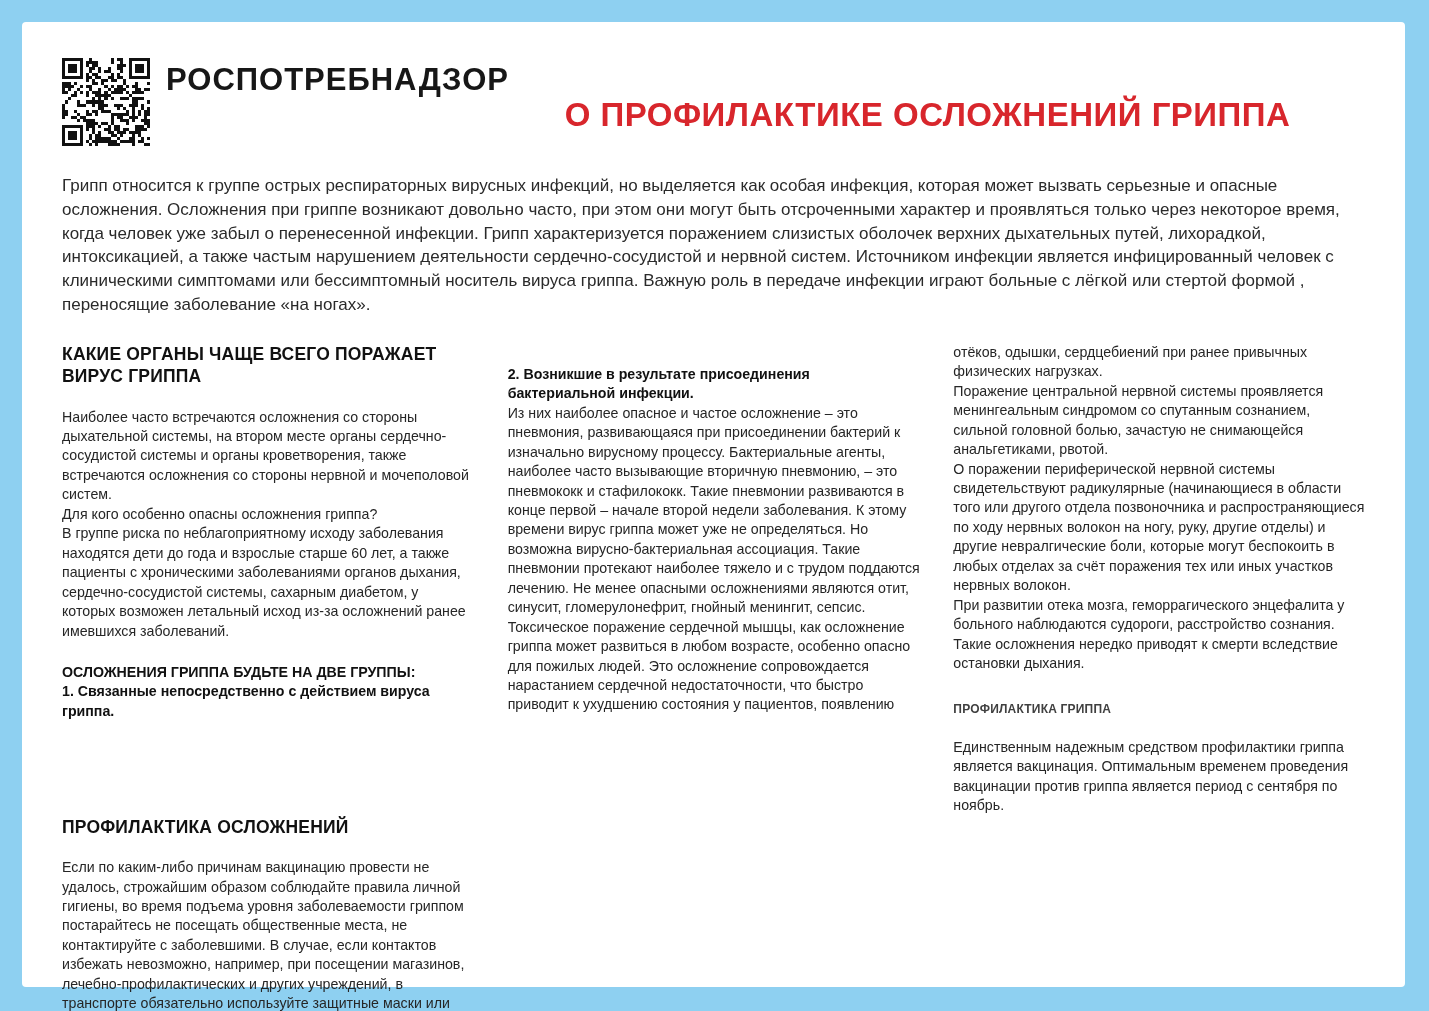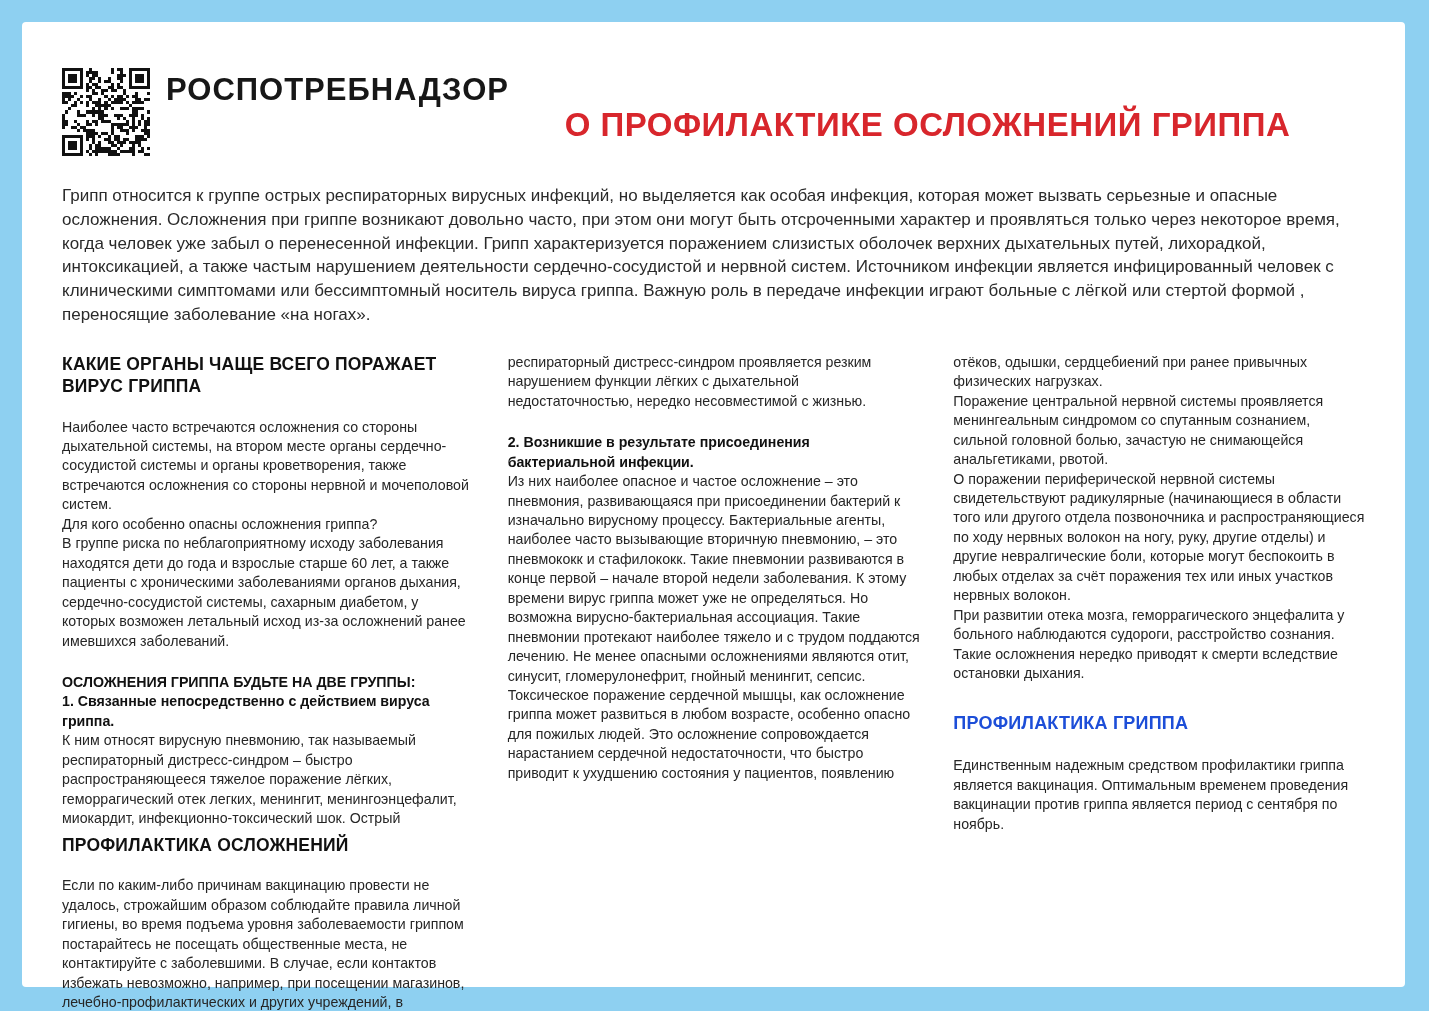--- a/index.html
+++ b/index.html
@@ -8,21 +8,21 @@
     background:#8ed0f1;
     font-family:"Liberation Sans","DejaVu Sans",sans-serif;
     position:relative;
     overflow:hidden;
     -webkit-font-smoothing:antialiased;
   }
   .page{
     position:absolute;left:22px;top:22px;width:1383px;height:965px;
     background:#ffffff;border-radius:4px;
     box-sizing:border-box;
-    padding:44px 38px 12px 40px;
+    padding:34px 38px 12px 40px;
     display:flex;flex-direction:column;
   }
   
   .header{position:relative;height:108px;flex:0 0 auto;}
   .qr{position:absolute;left:0;top:2px;width:88px;height:88px;background:#fff;}
   .brand{position:absolute;left:104px;top:0;}
   .org-name{font-size:31px;font-weight:700;color:#171717;letter-spacing:1px;line-height:1.05;margin-top:8px;}
   .center-lines{margin-top:14px;font-size:15.5px;font-weight:700;color:#1d1d1d;line-height:1.32;letter-spacing:.2px;}
   .phone{color:#d8262c;}
   .main-title{
@@ -38,21 +38,21 @@
   
   .columns{
     flex:0 0 auto;margin-top:26px;
     display:grid;grid-template-columns:repeat(3,1fr);column-gap:32px;
   }
   .col{font-size:14.2px;line-height:1.37;color:#262626;}
   .col-heading{font-size:17.5px;font-weight:800;color:#111;line-height:1.28;margin:0 0 20px 0;letter-spacing:.2px;}
   .col p{margin:0 0 0 0;white-space:pre-line;}
   .subhead{font-weight:700;color:#111;white-space:pre-line;}
   .gap-lg{margin-top:22px;}
-  .mid-heading{font-size:18px;font-weight:800;color:#1d4ed8;margin:28px 0 20px 0;letter-spacing:.2px;}
+  .mid-heading{font-size:12px;font-weight:800;color:#404040;margin:28px 0 20px 0;letter-spacing:.2px;}
   .slogan{
     margin-top:16px;text-align:center;
     font-size:21px;font-weight:800;color:#14532d;letter-spacing:.3px;
   }
   .more-info{margin-top:58px;font-size:13.5px;color:#333;text-align:right;}
   
   .footer-icons{
     flex:1 0 auto;display:flex;align-items:flex-end;justify-content:space-between;
     padding:0 18px 6px 26px;
   }
@@ -388,25 +388,23 @@
 
   <div class="columns">
     <div class="col">
       <div class="col-heading">КАКИЕ ОРГАНЫ ЧАЩЕ ВСЕГО ПОРАЖАЕТ ВИРУС ГРИППА</div>
       <p>Наиболее часто встречаются осложнения со стороны дыхательной системы, на втором месте органы сердечно-сосудистой системы и органы кроветворения, также встречаются осложнения со стороны нервной и мочеполовой систем.
 Для кого особенно опасны осложнения гриппа?
 В группе риска по неблагоприятному исходу заболевания находятся дети до года и взрослые старше 60 лет, а также пациенты с хроническими заболеваниями органов дыхания,
 сердечно-сосудистой системы, сахарным диабетом, у которых возможен летальный исход из-за осложнений ранее имевшихся заболеваний.</p>
       <div class="subhead gap-lg">ОСЛОЖНЕНИЯ ГРИППА БУДЬТЕ НА ДВЕ ГРУППЫ:</div>
       <div class="subhead">1. Связанные непосредственно с действием вируса гриппа.</div>
-      <p>К ним относят вирусную пневмонию,  так называемый респираторный дистресс-синдром – быстро распространяющееся тяжелое поражение лёгких,  геморрагический отек легких, менингит, менингоэнцефалит, миокардит, инфекционно-токсический шок. Острый</p>
     </div>
 
     <div class="col">
-      <p>респираторный дистресс-синдром проявляется резким нарушением функции лёгких с дыхательной недостаточностью, нередко несовместимой с жизнью.</p>
       <div class="subhead gap-lg">2. Возникшие в результате присоединения бактериальной инфекции.</div>
       <p>Из них наиболее опасное и частое осложнение – это пневмония, развивающаяся при присоединении бактерий к изначально вирусному процессу. Бактериальные агенты, наиболее часто вызывающие вторичную пневмонию, – это пневмококк и стафилококк. Такие пневмонии развиваются в конце первой – начале второй недели заболевания. К этому времени вирус гриппа может уже не определяться. Но возможна вирусно-бактериальная ассоциация. Такие пневмонии протекают наиболее тяжело и с трудом поддаются лечению. Не менее опасными осложнениями являются отит, синусит, гломерулонефрит, гнойный менингит, сепсис. Токсическое поражение сердечной мышцы, как осложнение гриппа может развиться в любом возрасте, особенно опасно для пожилых людей. Это осложнение сопровождается нарастанием сердечной недостаточности, что быстро приводит к ухудшению состояния у пациентов, появлению</p>
     </div>
 
     <div class="col">
       <p>отёков, одышки, сердцебиений при ранее привычных физических нагрузках.
 Поражение центральной нервной системы проявляется менингеальным синдромом со спутанным сознанием, сильной головной болью, зачастую не снимающейся анальгетиками, рвотой.
 О поражении периферической нервной системы свидетельствуют радикулярные (начинающиеся в области того или другого отдела позвоночника и распространяющиеся по ходу нервных волокон на ногу, руку, другие отделы) и другие невралгические боли, которые могут беспокоить в любых отделах за счёт поражения тех или иных участков нервных волокон.
 При развитии отека мозга, геморрагического энцефалита у больного наблюдаются судороги, расстройство сознания. Такие осложнения нередко приводят к смерти вследствие остановки дыхания.</p>
       <div class="mid-heading">ПРОФИЛАКТИКА ГРИППА</div>

